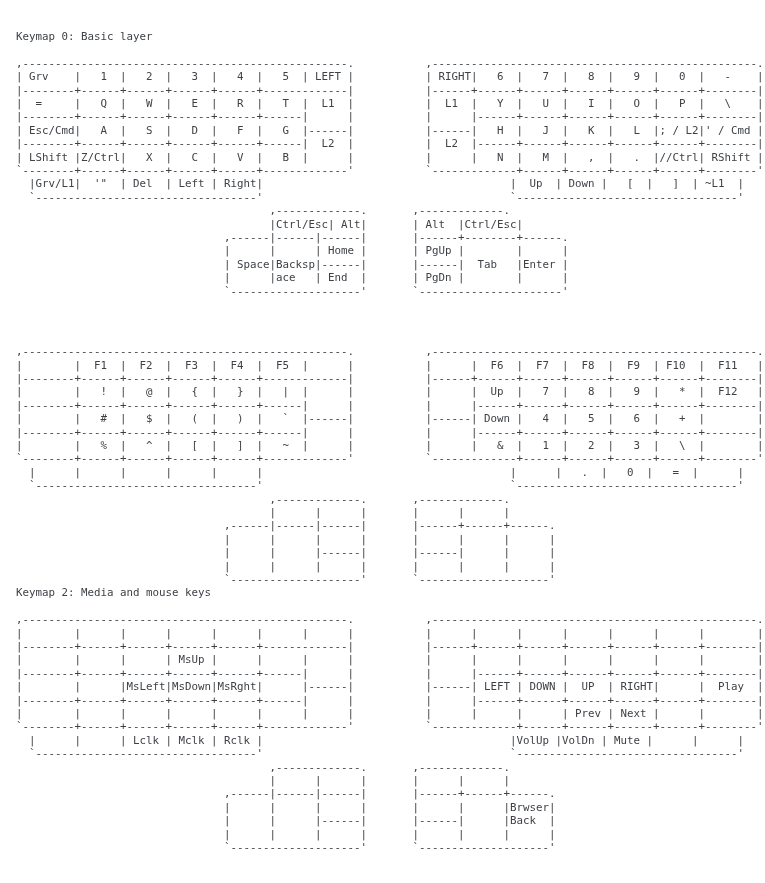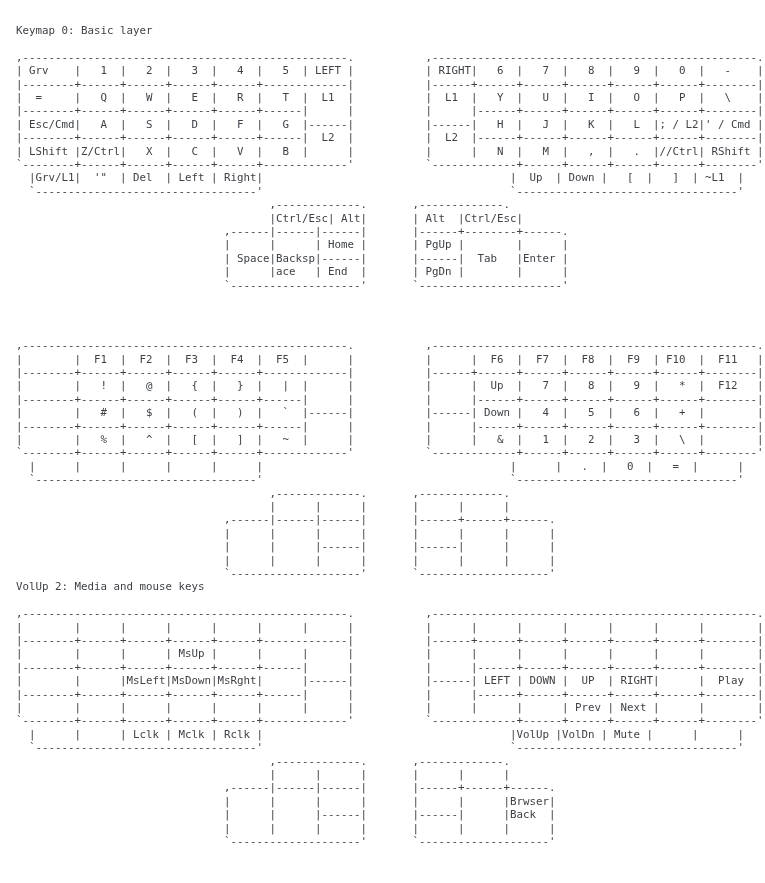--- a/index.html
+++ b/index.html
@@ -10,21 +10,21 @@
   }
   body {
     width: 765px;
     height: 883px;
     overflow: hidden;
   }
   .doc {
     box-sizing: border-box;
     width: 765px;
     height: 883px;
-    padding: 24px 0 0 16px;
+    padding: 30px 0 0 16px;
     color: #3e4247;
     font-family: "DejaVu Sans Mono", "Liberation Mono", monospace;
     font-size: 10.8px;
     line-height: 13.4px;
     font-variant-ligatures: none;
   }
   .keymap-section {
     margin: 0;
     padding: 0;
   }
@@ -87,21 +87,21 @@
                                        ,-------------.       ,-------------.
                                        |      |      |       |      |      |
                                 ,------|------|------|       |------+------+------.
                                 |      |      |      |       |      |      |      |
                                 |      |      |------|       |------|      |      |
                                 |      |      |      |       |      |      |      |
                                 `--------------------'       `--------------------'</pre>
   </section>
 
   <section class="keymap-section km-2">
-    <div class="km-title">VolUp 2: Media and mouse keys</div>
+    <div class="km-title">Keymap 2: Media and mouse keys</div>
     <pre class="km-art">,--------------------------------------------------.           ,--------------------------------------------------.
 |        |      |      |      |      |      |      |           |      |      |      |      |      |      |        |
 |--------+------+------+------+------+-------------|           |------+------+------+------+------+------+--------|
 |        |      |      | MsUp |      |      |      |           |      |      |      |      |      |      |        |
 |--------+------+------+------+------+------|      |           |      |------+------+------+------+------+--------|
 |        |      |MsLeft|MsDown|MsRght|      |------|           |------| LEFT | DOWN |  UP  | RIGHT|      |  Play  |
 |--------+------+------+------+------+------|      |           |      |------+------+------+------+------+--------|
 |        |      |      |      |      |      |      |           |      |      |      | Prev | Next |      |        |
 `--------+------+------+------+------+-------------'           `-------------+------+------+------+------+--------'
   |      |      | Lclk | Mclk | Rclk |                                      |VolUp |VolDn | Mute |      |      |

